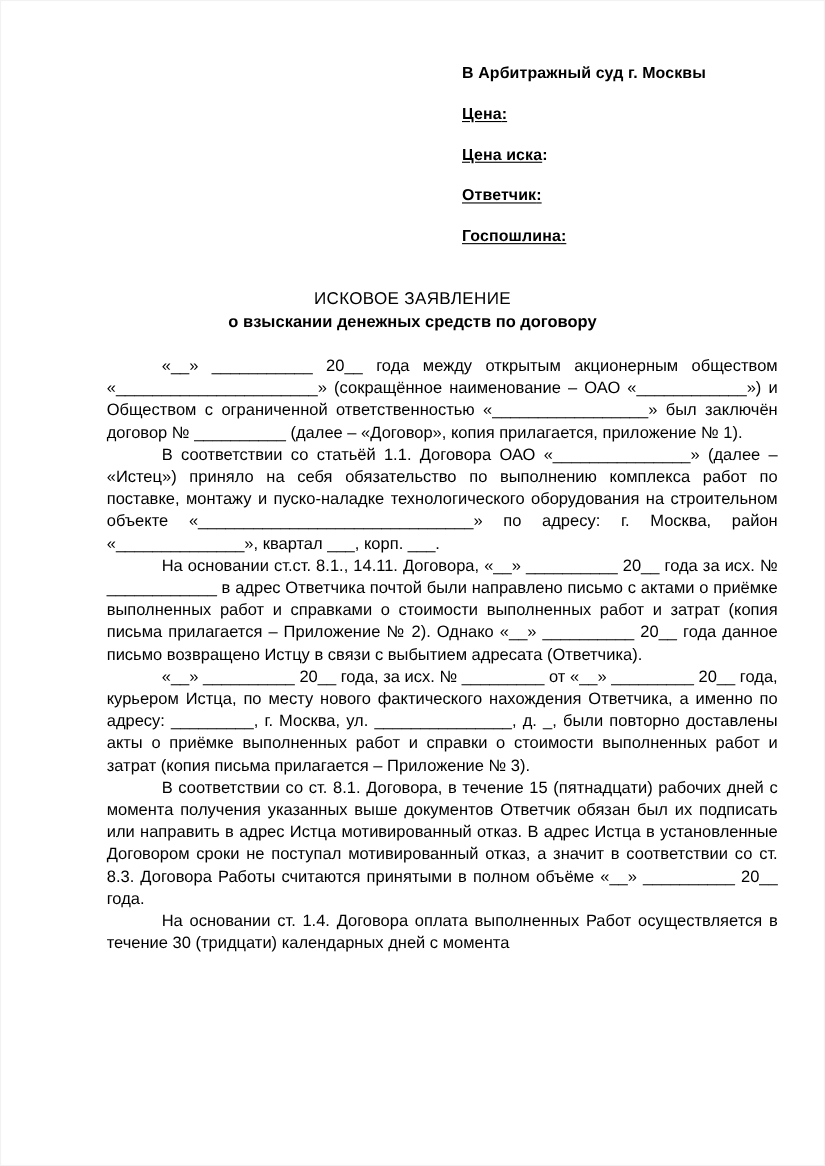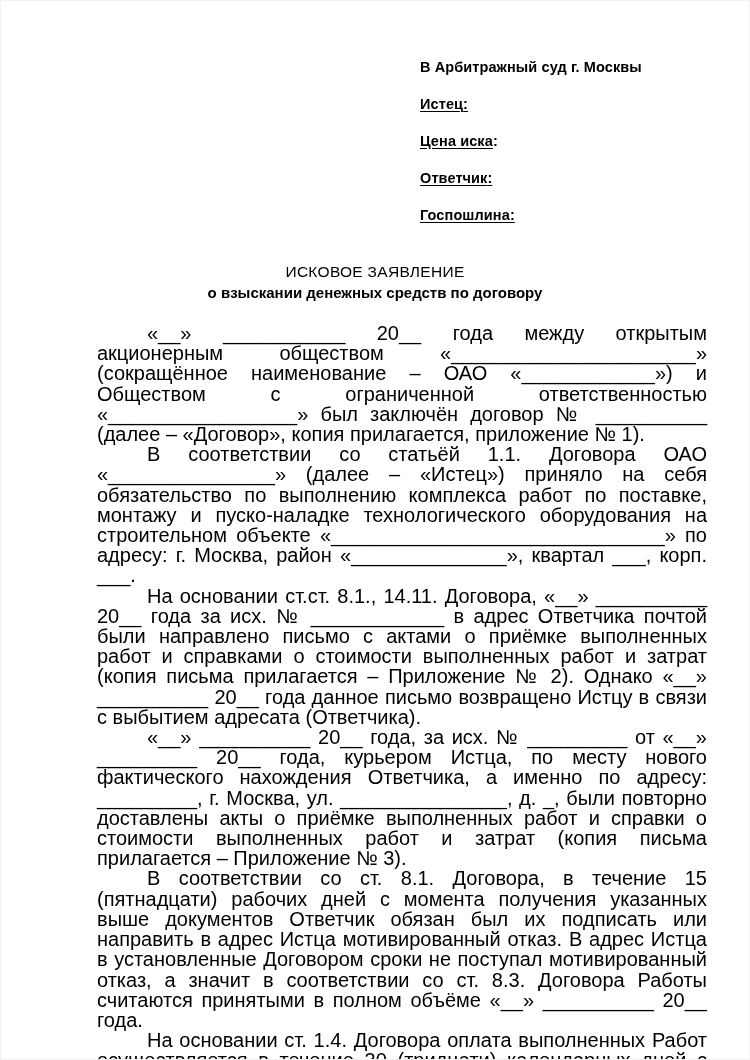--- a/index.html
+++ b/index.html
@@ -77,38 +77,38 @@
 
   
   .body-block {
     position: absolute;
     left: 96px;
     top: 322px;
     width: 610px;
   }
   p.para {
     margin: 0;
-    font-size: 20px;
+    font-size: 15px;
     line-height: 20.2px;
     text-align: justify;
     text-justify: inter-word;
     text-indent: 50px;
     hyphens: none;
   }
 </style>
 </head>
 <body>
 
 <div class="page">
 
   <div class="header-block">
     <div class="header-line court">В Арбитражный суд г. Москвы</div>
 
     <div class="header-line field">
-      <span class="u">Истец</span><span class="u">:</span>
+      <span class="u">Цена</span><span class="u">:</span>
     </div>
 
     <div class="header-line field">
       <span class="u">Цена иска</span><span>:</span>
     </div>
 
     <div class="header-line field">
       <span class="u">Ответчик</span><span class="u">:</span>
     </div>
 

